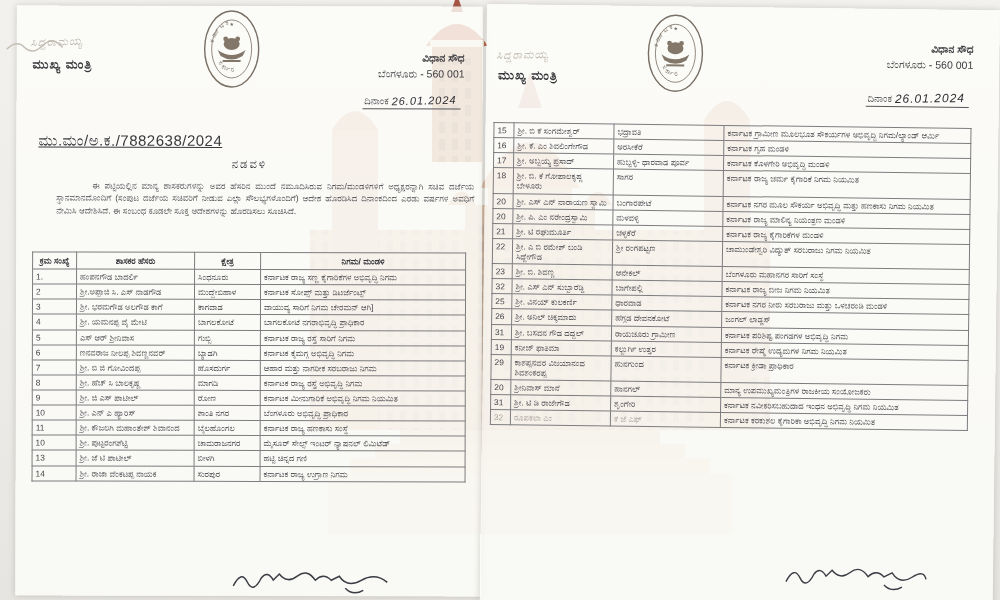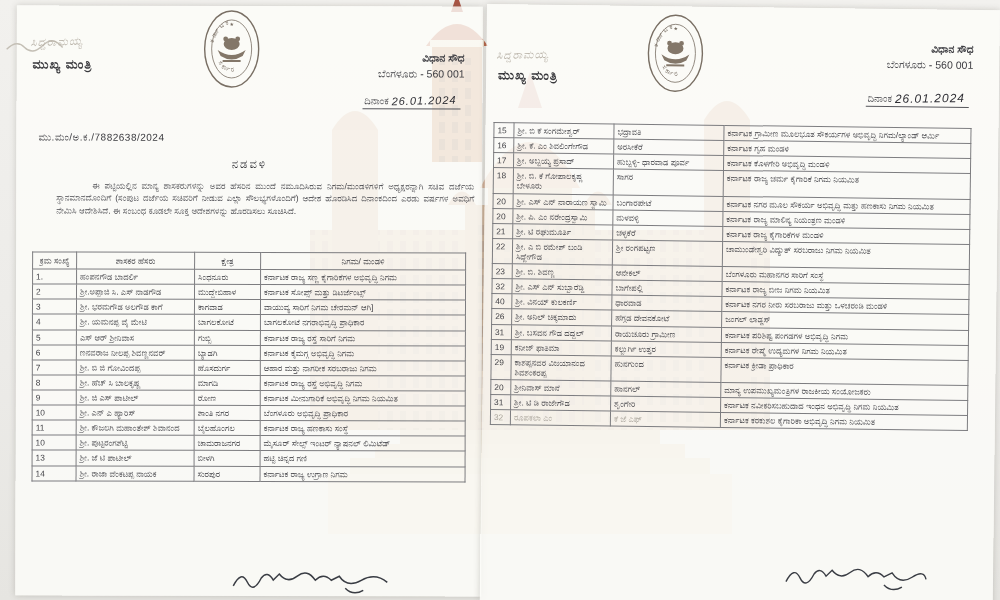--- a/index.html
+++ b/index.html
@@ -14,30 +14,30 @@
         box-shadow:0 0 6px rgba(80,75,65,.25);}
   .page-left{left:16px;top:6px;width:466px;height:590px;transform:rotate(.15deg);}
   .page-right{left:487px;top:4px;width:513px;height:596px;transform:rotate(.7deg);transform-origin:0 0;}
   .faint-name{position:absolute;color:#bcb6ac;font-size:11px;font-style:italic;
               transform:rotate(-2deg);letter-spacing:1px;}
   .cm-title{position:absolute;font-size:12.5px;font-weight:bold;color:#39393d;letter-spacing:1px;}
   .addr{position:absolute;text-align:right;font-size:10.5px;line-height:1.5;color:#3c3c41;}
   .addr .office{font-weight:bold;}
   .date-line{position:absolute;font-size:10px;border-bottom:1px solid #55555a;padding:0 4px 1px 2px;}
   .date-hand{font-style:italic;letter-spacing:1px;display:inline-block;transform:rotate(-1.5deg);font-size:11px;color:#2e2e34;}
-  .ref{position:absolute;font-size:10px;letter-spacing:.5px;color:#38383d;}
+  .ref{position:absolute;font-size:15px;letter-spacing:.5px;color:#38383d;text-decoration:underline;}
   .doc-title{position:absolute;width:100%;text-align:center;font-size:11.5px;color:#333338;letter-spacing:2px;}
   .para{position:absolute;font-size:8.6px;line-height:1.45;text-align:justify;
         color:#4a4a4f;text-indent:36px;}
   
   table{border-collapse:collapse;table-layout:fixed;width:100%;}
   .doc-table{position:absolute;}
   td,th{border:1px solid #7d7d80;vertical-align:top;padding:2px 3px;
         font-size:8.3px;line-height:1.22;word-break:break-word;color:#414146;}
-  th{font-weight:normal;text-align:center;padding:3px 2px;color:#333338;}
+  th{font-weight:bold;text-align:center;padding:3px 2px;color:#333338;}
   td.faint{color:#a9a49b;}
   
   .sig{position:absolute;}
   .seal{position:absolute;opacity:.9;}
 </style>
 </head>
 <body>
 
 <div class="scan">
 
@@ -334,21 +334,21 @@
             <td>ಆನೇಕಲ್</td>
             <td>ಬೆಂಗಳೂರು ಮಹಾನಗರ ಸಾರಿಗೆ ಸಂಸ್ಥೆ</td>
           </tr>
           <tr>
             <td>32</td>
             <td>ಶ್ರೀ. ಎಸ್ ಎನ್ ಸುಬ್ಬಾರೆಡ್ಡಿ</td>
             <td>ಬಾಗೇಪಲ್ಲಿ</td>
             <td>ಕರ್ನಾಟಕ ರಾಜ್ಯ ಬೀಜ ನಿಗಮ ನಿಯಮಿತ</td>
           </tr>
           <tr>
-            <td>40</td>
+            <td>25</td>
             <td>ಶ್ರೀ. ವಿನಯ್ ಕುಲಕರ್ಣಿ</td>
             <td>ಧಾರವಾಡ</td>
             <td>ಕರ್ನಾಟಕ ನಗರ ನೀರು ಸರಬರಾಜು ಮತ್ತು ಒಳಚರಂಡಿ ಮಂಡಳಿ</td>
           </tr>
           <tr>
             <td>26</td>
             <td>ಶ್ರೀ. ಅನಿಲ್ ಚಿಕ್ಕಮಾದು</td>
             <td>ಹೆಗ್ಗಡ ದೇವನಕೋಟೆ</td>
             <td>ಜಂಗಲ್ ಲಾಡ್ಜಸ್</td>
           </tr>

